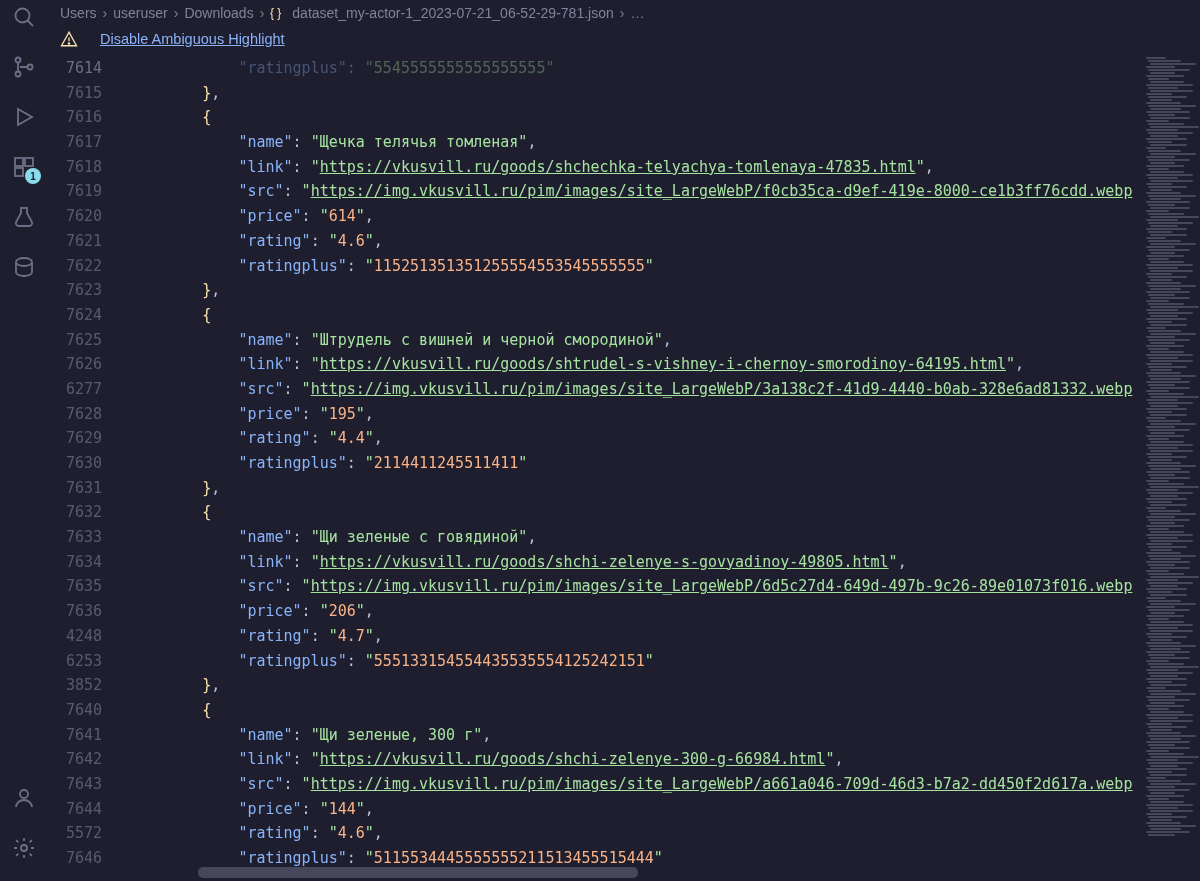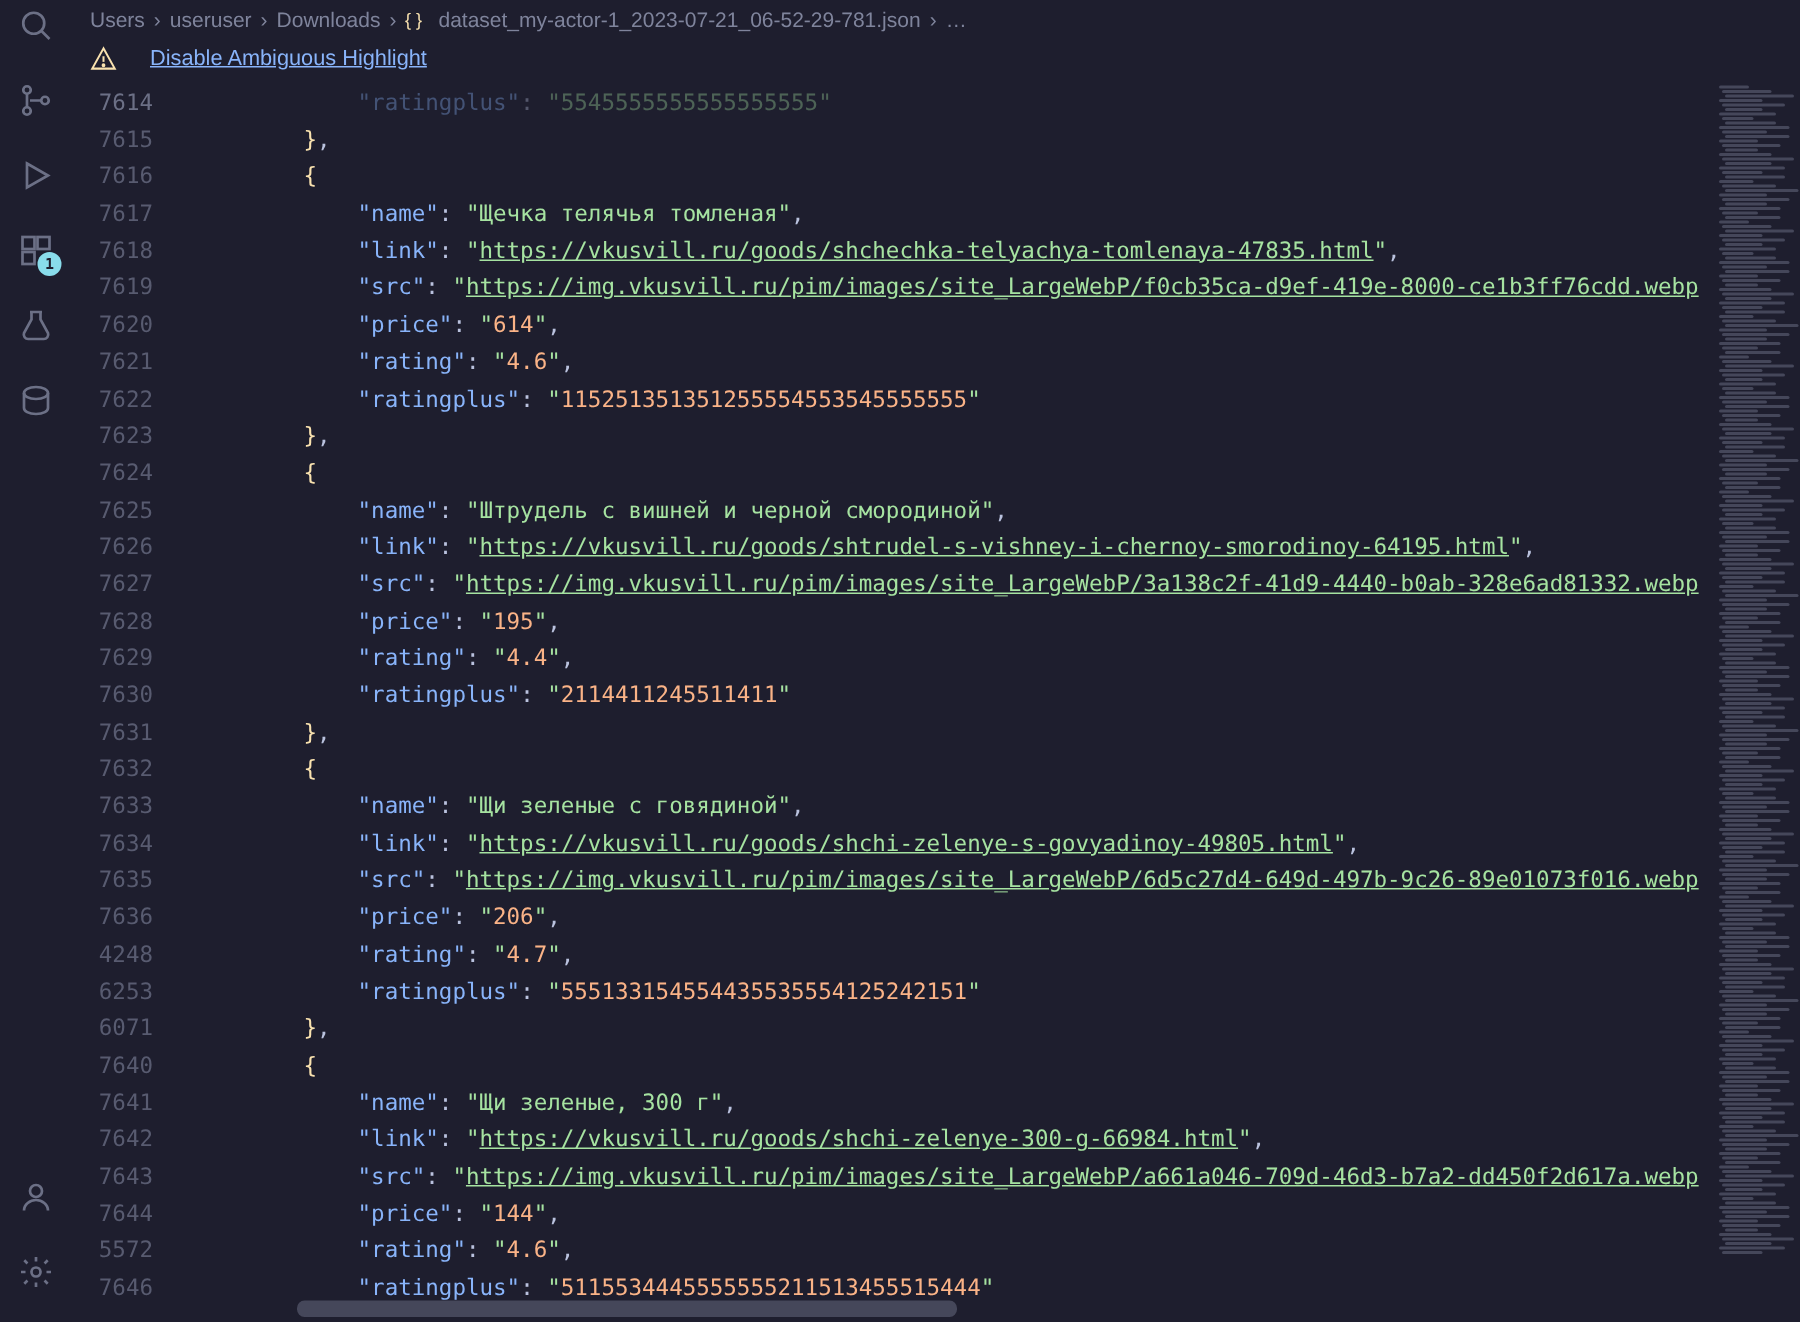--- a/index.html
+++ b/index.html
@@ -252,33 +252,33 @@
           <div class="line">7617</div>
           <div class="line">7618</div>
           <div class="line">7619</div>
           <div class="line">7620</div>
           <div class="line">7621</div>
           <div class="line">7622</div>
           <div class="line">7623</div>
           <div class="line">7624</div>
           <div class="line">7625</div>
           <div class="line">7626</div>
-          <div class="line">7627</div>
+          <div class="line">6277</div>
           <div class="line">7628</div>
           <div class="line">7629</div>
           <div class="line">7630</div>
           <div class="line">7631</div>
           <div class="line">7632</div>
           <div class="line">7633</div>
           <div class="line">7634</div>
           <div class="line">7635</div>
           <div class="line">7636</div>
           <div class="line">4248</div>
           <div class="line">6253</div>
-          <div class="line">6071</div>
+          <div class="line">3852</div>
           <div class="line">7640</div>
           <div class="line">7641</div>
           <div class="line">7642</div>
           <div class="line">7643</div>
           <div class="line">7644</div>
           <div class="line">5572</div>
           <div class="line">7646</div>
         </div>
       <div class="code" id="code"><div class="line" style="opacity: 0.35;">            <span class="k truncl">"ratingplus"</span><span class="c">: </span><span class="s truncr">"5545555555555555555"</span></div><div class="line">        <span class="p">}</span><span class="c">,</span></div><div class="line">        <span class="p">{</span></div><div class="line">            <span class="k">"name"</span><span class="c">: </span><span class="s">"Щечка телячья томленая"</span><span class="c">,</span></div><div class="line">            <span class="k">"link"</span><span class="c">: </span><span class="s">"</span><span class="s u">https://vkusvill.ru/goods/shchechka-telyachya-tomlenaya-47835.html</span><span class="s">"</span><span class="c">,</span></div><div class="line">            <span class="k">"src"</span><span class="c">: </span><span class="s">"</span><span class="s u">https://img.vkusvill.ru/pim/images/site_LargeWebP/f0cb35ca-d9ef-419e-8000-ce1b3ff76cdd.webp</span></div><div class="line">            <span class="k">"price"</span><span class="c">: </span><span class="s">"</span><span class="n">614</span><span class="s">"</span><span class="c">,</span></div><div class="line">            <span class="k">"rating"</span><span class="c">: </span><span class="s">"</span><span class="n">4.6</span><span class="s">"</span><span class="c">,</span></div><div class="line">            <span class="k">"ratingplus"</span><span class="c">: </span><span class="s">"</span><span class="n">115251351351255554553545555555</span><span class="s">"</span></div><div class="line">        <span class="p">}</span><span class="c">,</span></div><div class="line">        <span class="p">{</span></div><div class="line">            <span class="k">"name"</span><span class="c">: </span><span class="s">"Штрудель с вишней и черной смородиной"</span><span class="c">,</span></div><div class="line">            <span class="k">"link"</span><span class="c">: </span><span class="s">"</span><span class="s u">https://vkusvill.ru/goods/shtrudel-s-vishney-i-chernoy-smorodinoy-64195.html</span><span class="s">"</span><span class="c">,</span></div><div class="line">            <span class="k">"src"</span><span class="c">: </span><span class="s">"</span><span class="s u">https://img.vkusvill.ru/pim/images/site_LargeWebP/3a138c2f-41d9-4440-b0ab-328e6ad81332.webp</span></div><div class="line">            <span class="k">"price"</span><span class="c">: </span><span class="s">"</span><span class="n">195</span><span class="s">"</span><span class="c">,</span></div><div class="line">            <span class="k">"rating"</span><span class="c">: </span><span class="s">"</span><span class="n">4.4</span><span class="s">"</span><span class="c">,</span></div><div class="line">            <span class="k">"ratingplus"</span><span class="c">: </span><span class="s">"</span><span class="n">2114411245511411</span><span class="s">"</span></div><div class="line">        <span class="p">}</span><span class="c">,</span></div><div class="line">        <span class="p">{</span></div><div class="line">            <span class="k">"name"</span><span class="c">: </span><span class="s">"Щи зеленые с говядиной"</span><span class="c">,</span></div><div class="line">            <span class="k">"link"</span><span class="c">: </span><span class="s">"</span><span class="s u">https://vkusvill.ru/goods/shchi-zelenye-s-govyadinoy-49805.html</span><span class="s">"</span><span class="c">,</span></div><div class="line">            <span class="k">"src"</span><span class="c">: </span><span class="s">"</span><span class="s u">https://img.vkusvill.ru/pim/images/site_LargeWebP/6d5c27d4-649d-497b-9c26-89e01073f016.webp</span></div><div class="line">            <span class="k">"price"</span><span class="c">: </span><span class="s">"</span><span class="n">206</span><span class="s">"</span><span class="c">,</span></div><div class="line">            <span class="k">"rating"</span><span class="c">: </span><span class="s">"</span><span class="n">4.7</span><span class="s">"</span><span class="c">,</span></div><div class="line">            <span class="k">"ratingplus"</span><span class="c">: </span><span class="s">"</span><span class="n">555133154554435535554125242151</span><span class="s">"</span></div><div class="line">        <span class="p">}</span><span class="c">,</span></div><div class="line">        <span class="p">{</span></div><div class="line">            <span class="k">"name"</span><span class="c">: </span><span class="s">"Щи зеленые, 300 г"</span><span class="c">,</span></div><div class="line">            <span class="k">"link"</span><span class="c">: </span><span class="s">"</span><span class="s u">https://vkusvill.ru/goods/shchi-zelenye-300-g-66984.html</span><span class="s">"</span><span class="c">,</span></div><div class="line">            <span class="k">"src"</span><span class="c">: </span><span class="s">"</span><span class="s u">https://img.vkusvill.ru/pim/images/site_LargeWebP/a661a046-709d-46d3-b7a2-dd450f2d617a.webp</span></div><div class="line">            <span class="k">"price"</span><span class="c">: </span><span class="s">"</span><span class="n">144</span><span class="s">"</span><span class="c">,</span></div><div class="line">            <span class="k">"rating"</span><span class="c">: </span><span class="s">"</span><span class="n">4.6</span><span class="s">"</span><span class="c">,</span></div><div class="line">            <span class="k">"ratingplus"</span><span class="c">: </span><span class="s">"</span><span class="n">5115534445555555211513455515444</span><span class="s">"</span></div></div>
     </div>

